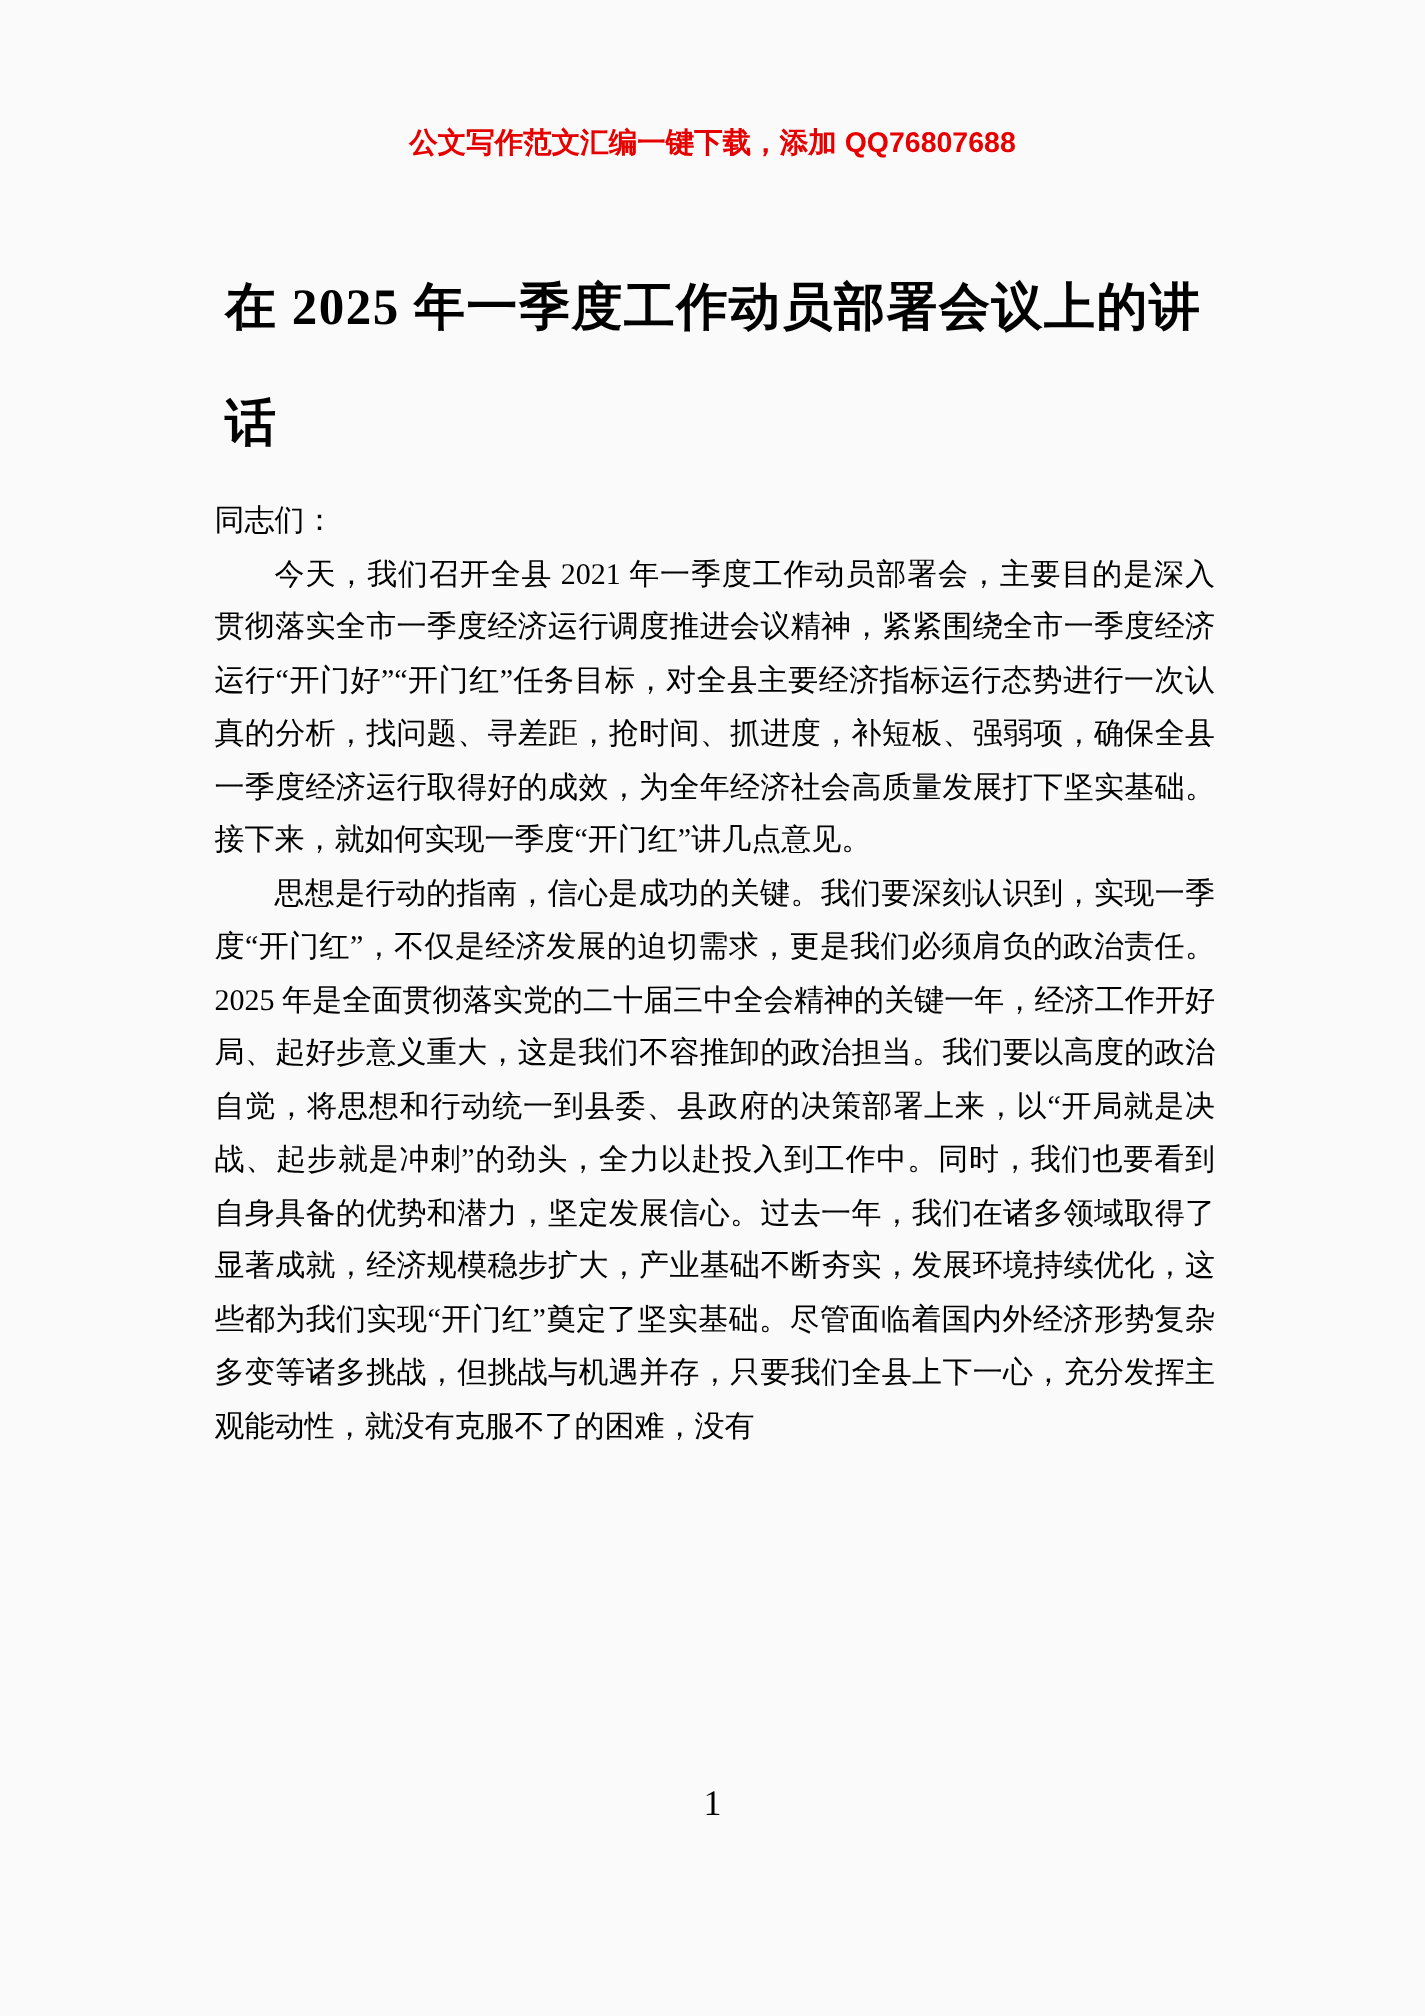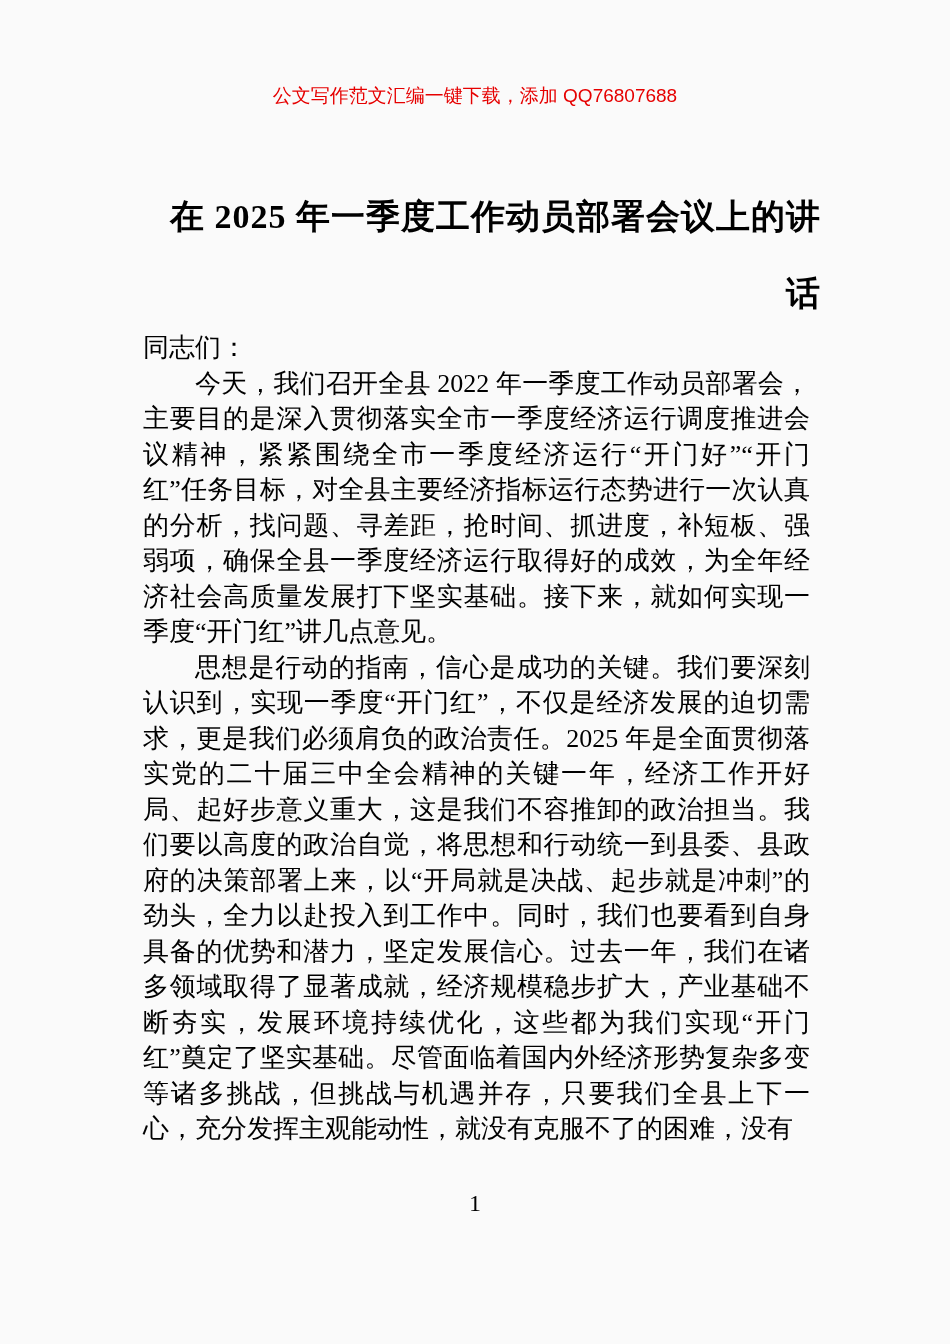--- a/index.html
+++ b/index.html
@@ -21,35 +21,36 @@
     overflow:hidden;
   }
   .notice{
     position:absolute;
     top:84px;left:0;width:950px;
     text-align:center;
     color:var(--notice-red);
     font-size:19px;
     line-height:24px;
     font-family:"Liberation Sans","DejaVu Sans",sans-serif;
+    font-weight:bold;
   }
   .title{
     position:absolute;
     top:162px;left:145px;width:660px;
-    margin:16px;
-    text-align:right;
+    margin:5px;
+    text-align:left;
     font-size:34px;
     font-weight:bold;
     line-height:77px;
     letter-spacing:1px;
   }
   .body-text{
     position:absolute;
     top:330px;left:143px;width:667px;
-    font-size:26px;
+    font-size:20px;
     line-height:35.5px;
     text-align:justify;
   }
   .body-text p{
     margin:0;
     word-break:break-all;
   }
   .body-text p.indent{
     text-indent:2em;
   }
@@ -65,19 +66,19 @@
 <body>
 
 <div class="page">
 
   <div class="notice">公文写作范文汇编一键下载，添加 QQ76807688</div>
 
   <h1 class="title">在 2025 年一季度工作动员部署会议上的讲话</h1>
 
   <div class="body-text">
     <p>同志们：</p>
-    <p class="indent">今天，我们召开全县 2022 年一季度工作动员部署会，主要目的是深入贯彻落实全市一季度经济运行调度推进会议精神，紧紧围绕全市一季度经济运行“开门好”“开门红”任务目标，对全县主要经济指标运行态势进行一次认真的分析，找问题、寻差距，抢时间、抓进度，补短板、强弱项，确保全县一季度经济运行取得好的成效，为全年经济社会高质量发展打下坚实基础。接下来，就如何实现一季度“开门红”讲几点意见。</p>
+    <p class="indent">今天，我们召开全县 2021 年一季度工作动员部署会，主要目的是深入贯彻落实全市一季度经济运行调度推进会议精神，紧紧围绕全市一季度经济运行“开门好”“开门红”任务目标，对全县主要经济指标运行态势进行一次认真的分析，找问题、寻差距，抢时间、抓进度，补短板、强弱项，确保全县一季度经济运行取得好的成效，为全年经济社会高质量发展打下坚实基础。接下来，就如何实现一季度“开门红”讲几点意见。</p>
     <p class="indent">思想是行动的指南，信心是成功的关键。我们要深刻认识到，实现一季度“开门红”，不仅是经济发展的迫切需求，更是我们必须肩负的政治责任。2025 年是全面贯彻落实党的二十届三中全会精神的关键一年，经济工作开好局、起好步意义重大，这是我们不容推卸的政治担当。我们要以高度的政治自觉，将思想和行动统一到县委、县政府的决策部署上来，以“开局就是决战、起步就是冲刺”的劲头，全力以赴投入到工作中。同时，我们也要看到自身具备的优势和潜力，坚定发展信心。过去一年，我们在诸多领域取得了显著成就，经济规模稳步扩大，产业基础不断夯实，发展环境持续优化，这些都为我们实现“开门红”奠定了坚实基础。尽管面临着国内外经济形势复杂多变等诸多挑战，但挑战与机遇并存，只要我们全县上下一心，充分发挥主观能动性，就没有克服不了的困难，没有</p>
   </div>
 
   <div class="page-number">1</div>
 
 </div>
 
 </body></html>

